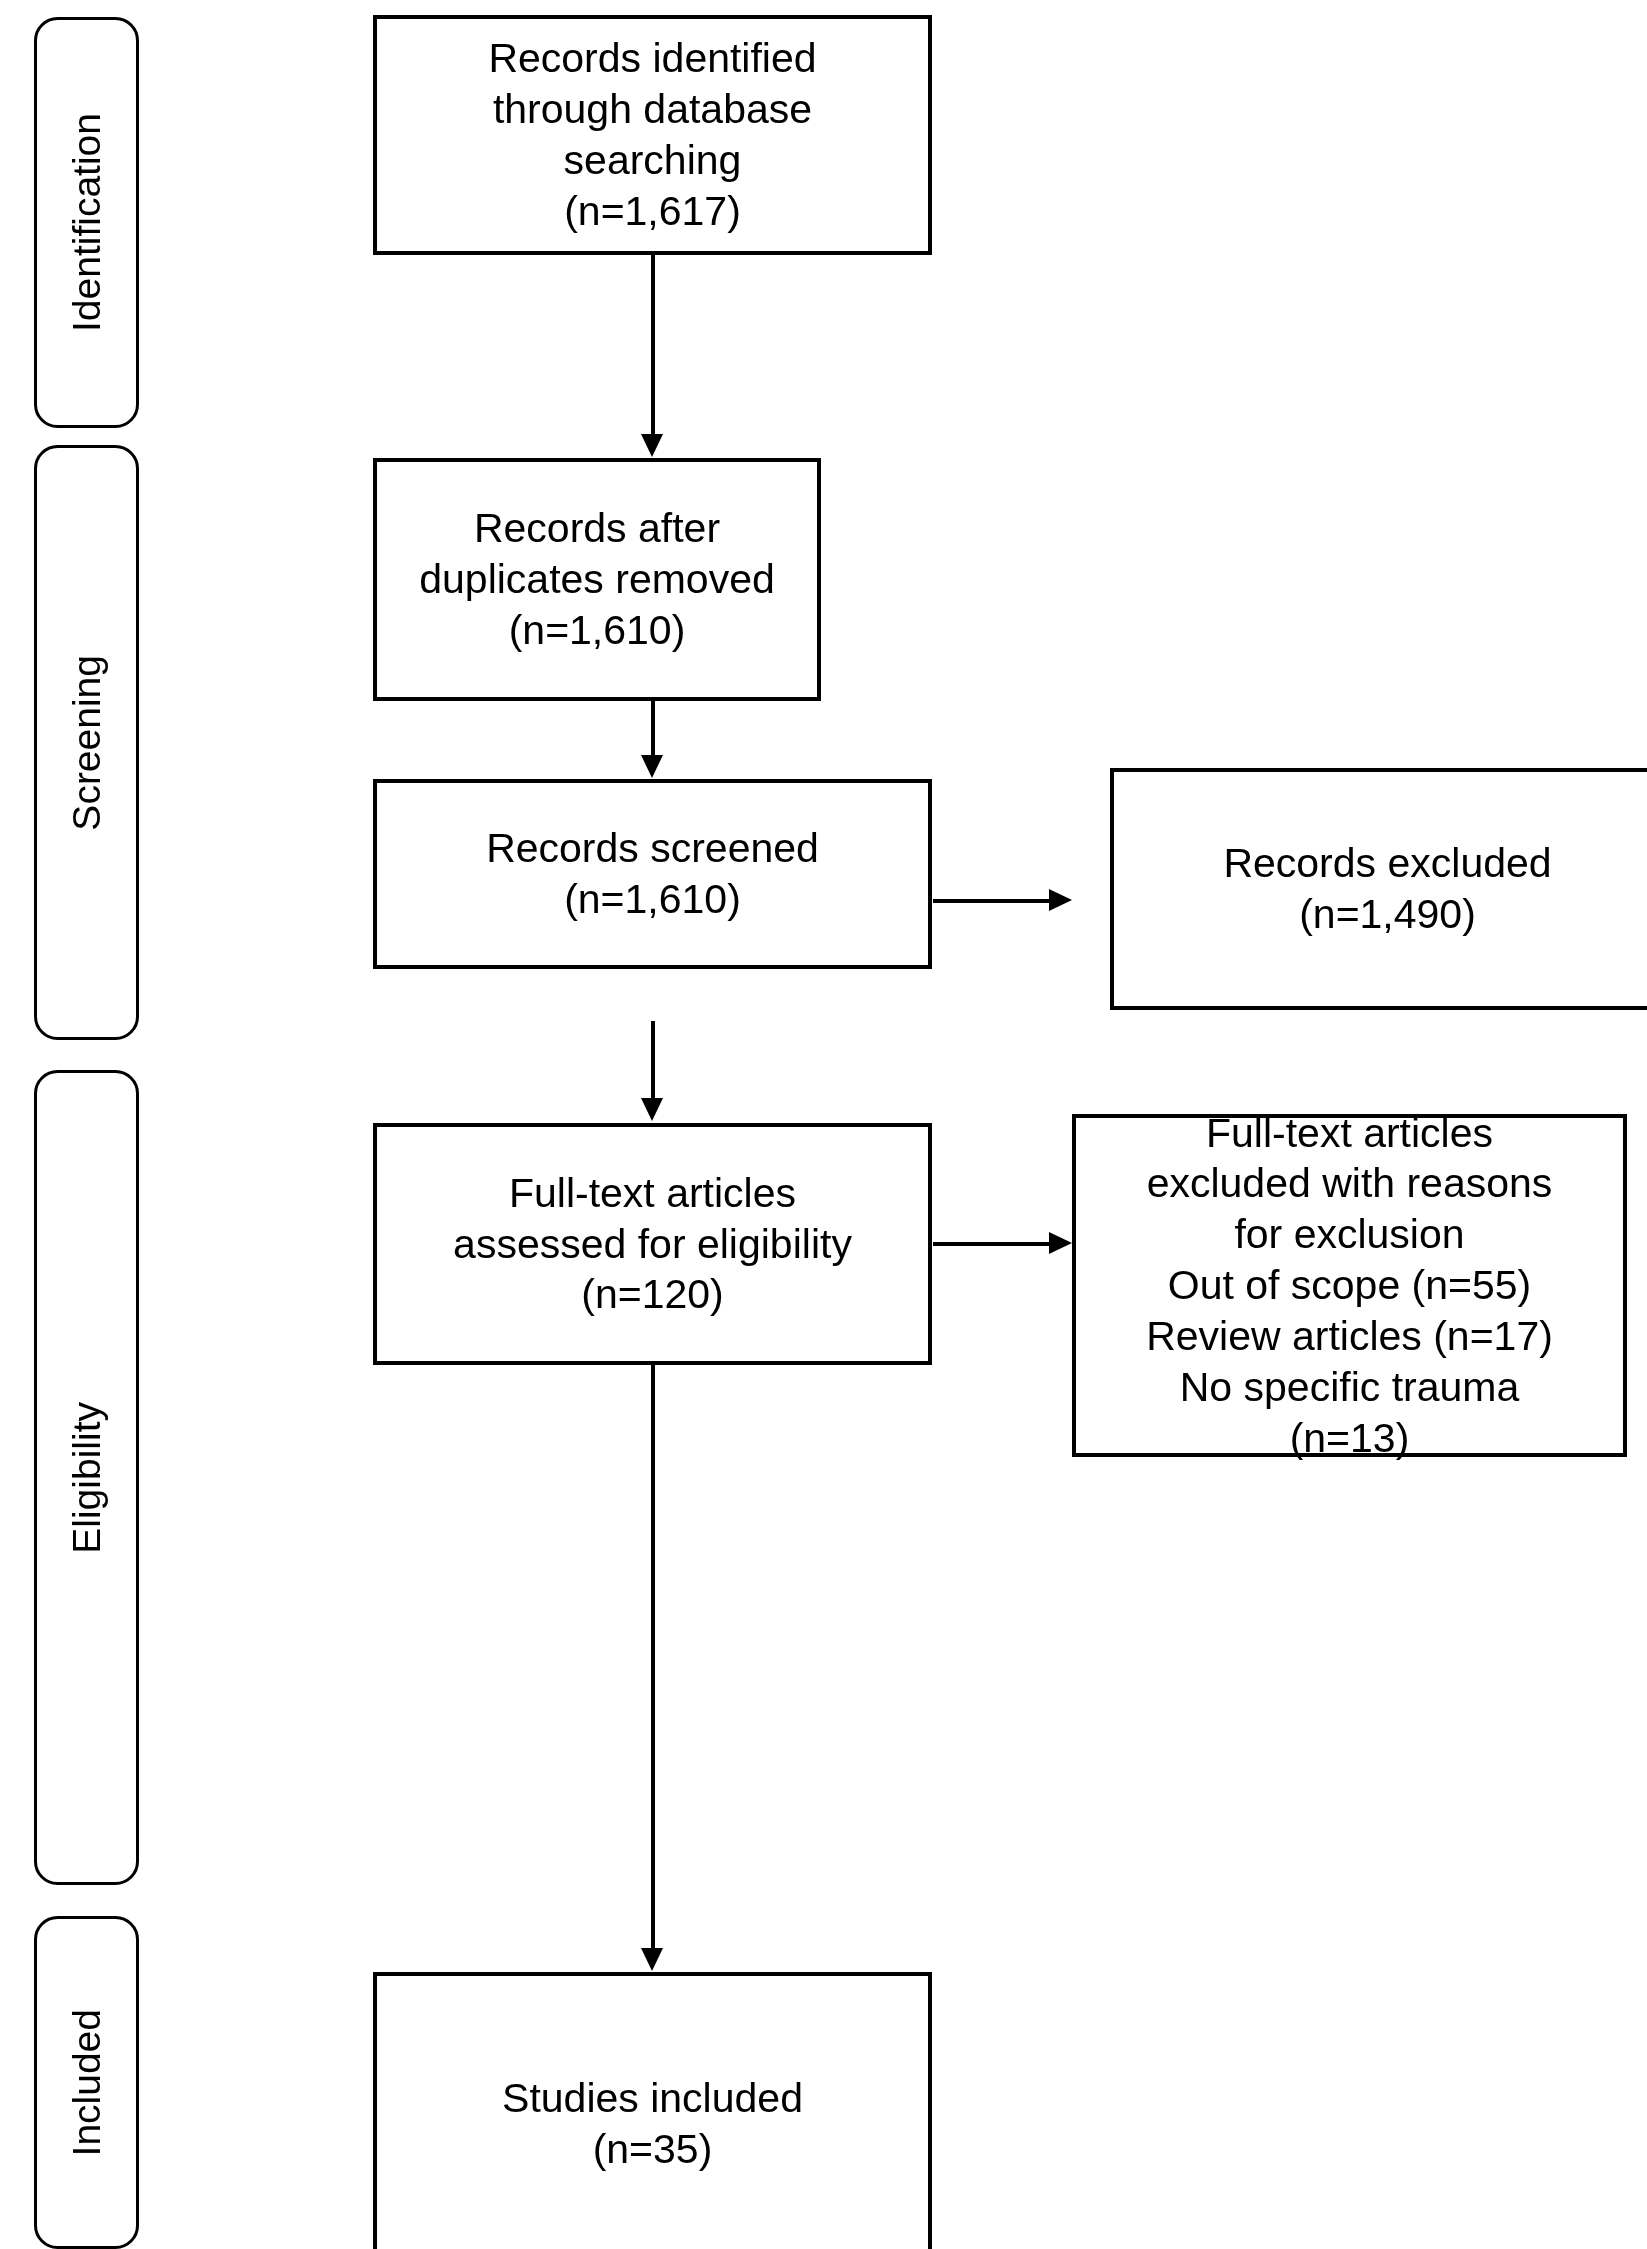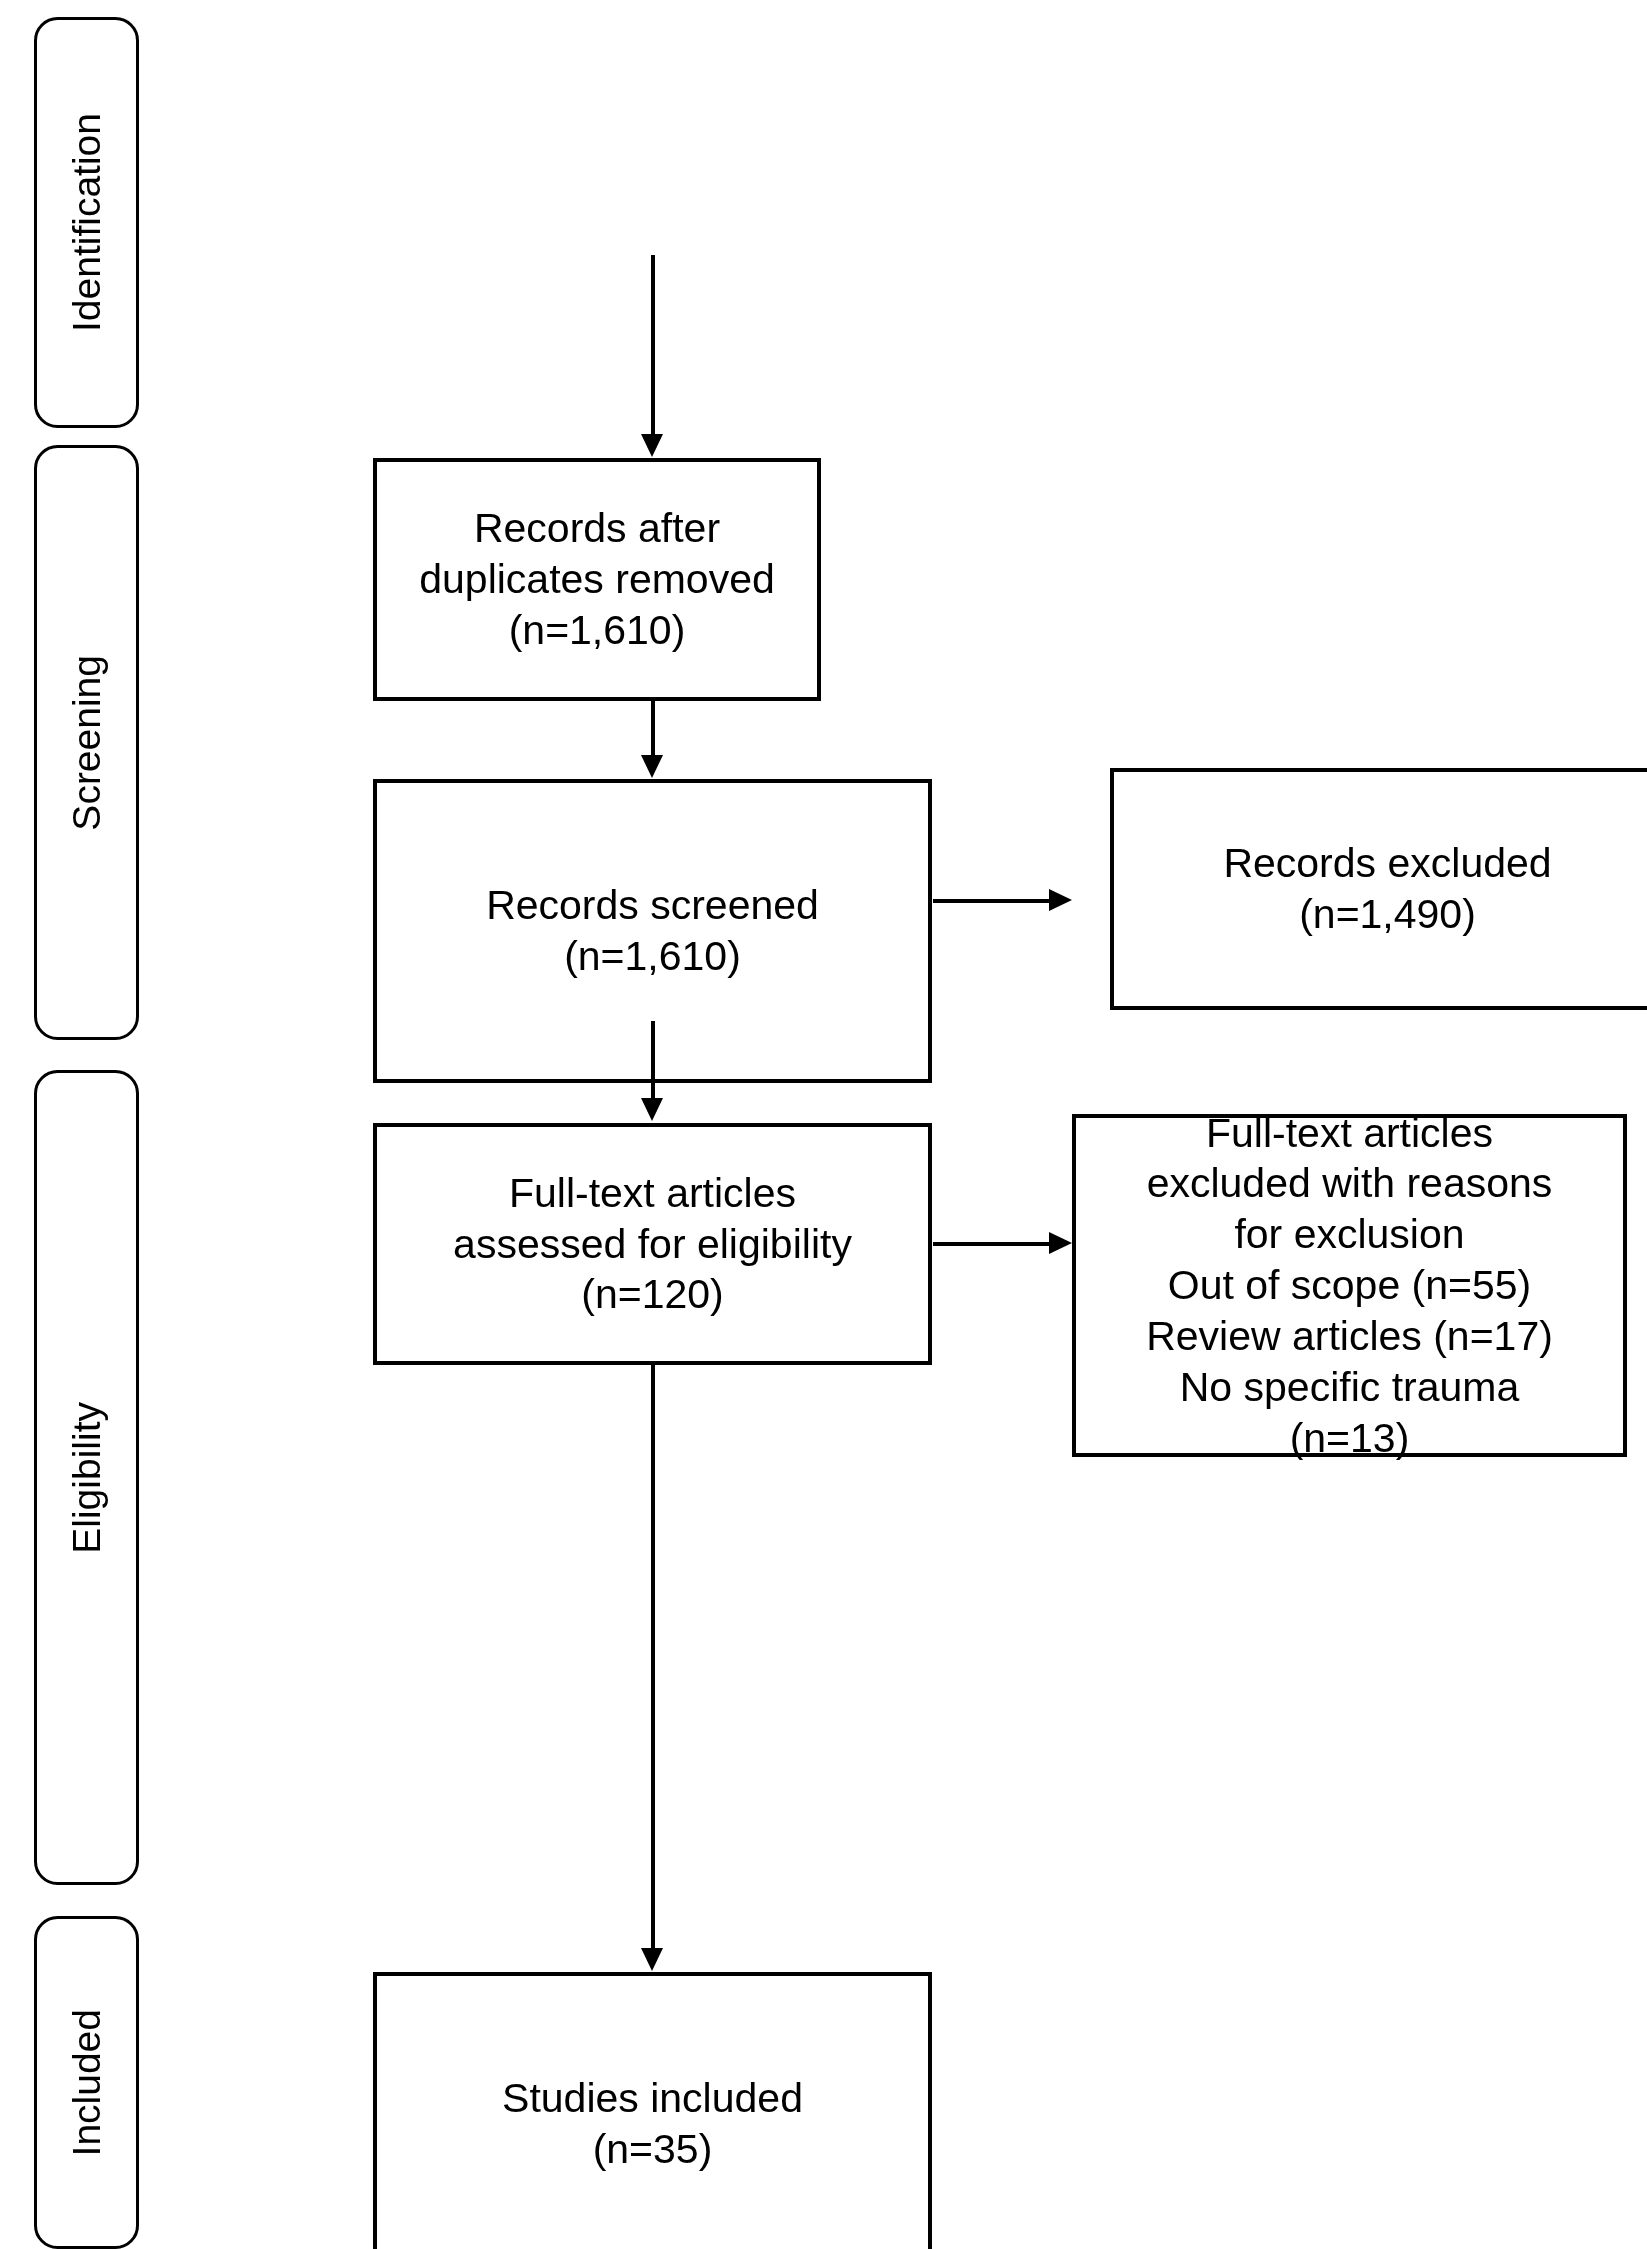--- a/index.html
+++ b/index.html
@@ -100,34 +100,40 @@
   </div>
 
   <div class="stage" style="left:34px; top:1070px; width:105px; height:815px;">
     <span class="stage-label">Eligibility</span>
   </div>
 
   <div class="stage" style="left:34px; top:1916px; width:105px; height:333px;">
     <span class="stage-label">Included</span>
   </div>
 
+  <div class="fbox" style="left:373px; top:15px; width:559px; height:240px;">
+    <span class="fbox-text">Records identified
+through database
+searching
+(n=1,617)</span>
+  </div>
 
   <div class="vline" style="left:651px; top:255px; height:181px;"></div>
   <div class="arrow-down" style="left:641px; top:434px;"></div>
 
   <div class="fbox" style="left:373px; top:458px; width:448px; height:243px;">
     <span class="fbox-text">Records after
 duplicates removed
 (n=1,610)</span>
   </div>
 
   <div class="vline" style="left:651px; top:701px; height:57px;"></div>
   <div class="arrow-down" style="left:641px; top:755px;"></div>
 
-  <div class="fbox" style="left:373px; top:779px; width:559px; height:304px;">
+  <div class="fbox" style="left:373px; top:779px; width:559px; height:190px;">
     <span class="fbox-text">Records screened
 (n=1,610)</span>
   </div>
 
   <div class="fbox" style="left:1072px; top:768px; width:555px; height:242px;margin-left:38px;">
     <span class="fbox-text">Records excluded
 (n=1,490)</span>
   </div>
 
   <div class="hline" style="left:933px; top:899px; width:119px;"></div>

